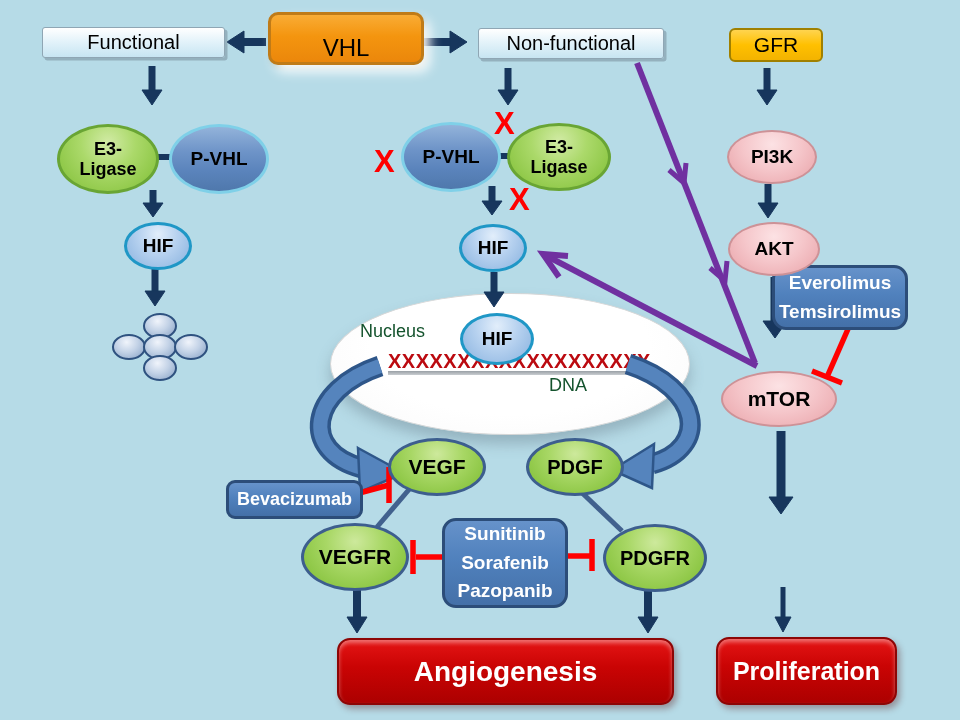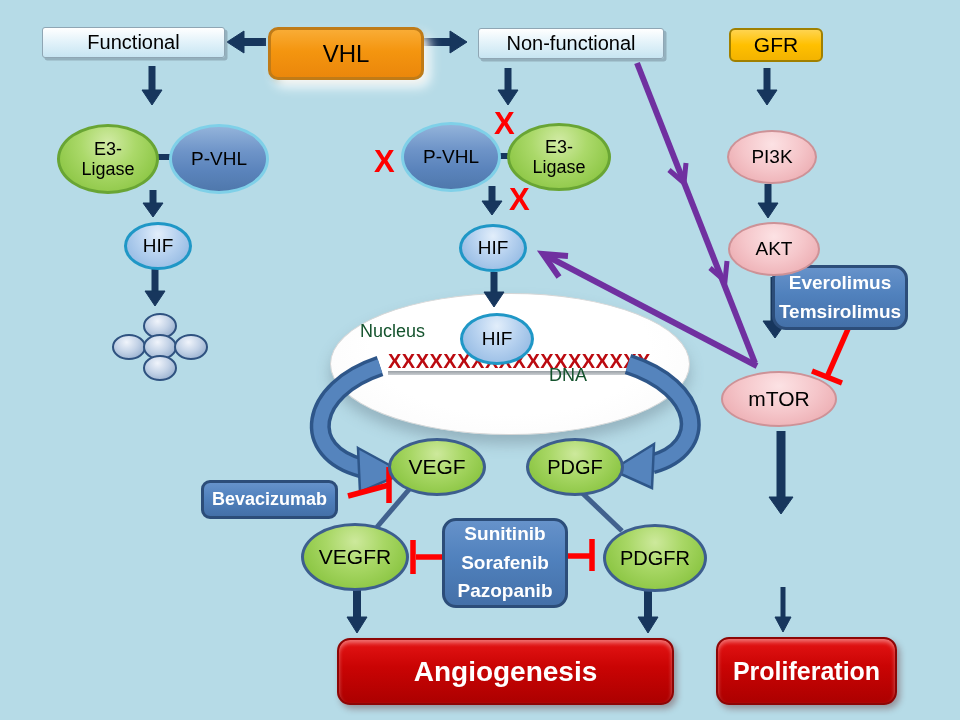--- a/index.html
+++ b/index.html
@@ -2,21 +2,21 @@
 <html><head>
 <meta charset="utf-8">
 <style>
   html,body{margin:0;padding:0;}
   body{font-family:"Liberation Sans",sans-serif;background:#9fc9d8;}
   .slide{position:relative;width:960px;height:720px;background:#b6dbe7;overflow:hidden;}
   svg.layer{position:absolute;left:0;top:0;width:960px;height:720px;}
   #layer1{z-index:1;} #layer2{z-index:4;}
 
   .ell{position:absolute;border-radius:50%;display:flex;align-items:center;justify-content:center;
-       text-align:center;font-weight:normal;color:#000;white-space:pre-line;line-height:1.12;z-index:5;}
+       text-align:center;font-weight:bold;color:#000;white-space:pre-line;line-height:1.12;z-index:5;}
   .g1{background:radial-gradient(ellipse at 50% 25%, #d2eba6 0%, #abd96a 40%, #8fc848 78%, #7db63b 100%);
       border:3px solid #69a534;}
   .g2{background:radial-gradient(ellipse at 50% 25%, #cde99c 0%, #a8d765 40%, #8cc644 78%, #7bb33a 100%);
       border:3px solid #3d5e8e;text-align:center;}
   .bl{background:linear-gradient(180deg,#93b3da 0%,#6e94c8 38%,#5b84bc 68%,#4f78ac 100%);
       border:3px solid #7fd0e8;}
   .hifn{background:radial-gradient(ellipse at 50% 22%, #e2eefb 0%, #b6d1ef 45%, #97bce4 82%, #86aed9 100%);
       border:3px solid #1f97c6;}
   .pk{background:radial-gradient(ellipse at 50% 25%, #fce2e4 0%, #f5c6ca 48%, #edafb4 82%, #e5a2a8 100%);
       border:2.5px solid #cd9297;}
@@ -135,21 +135,21 @@
     </g>
 
     <line x1="412" y1="486" x2="377" y2="527" stroke="#41618e" stroke-width="5"></line>
     <line x1="577" y1="488" x2="622" y2="531" stroke="#41618e" stroke-width="5"></line>
   </svg>
 
   <div class="nucleus" style="left:330px;top:293px;width:358px;height:140px;"></div>
   <div class="plain" style="left:360px;top:321px;">Nucleus</div>
   <div class="dnarow" style="left:388px;top:351px;width:242px;">XXXXXXXXXXXXXXXXXXX</div>
   <div class="dnabar" style="left:388px;top:371px;width:242px;"></div>
-  <div class="plain" style="left:549px;top:365px;">DNA</div>
+  <div class="plain" style="left:549px;top:375px;">DNA</div>
 
   <svg id="layer2" class="layer" viewBox="0 0 960 720">
 
     <g>
       <path d="M 380 366 C 308 390, 300 452, 362 468" fill="none" stroke="#2e5689" stroke-width="21"></path>
       <path d="M 380 366 C 308 390, 300 452, 362 468" fill="none" stroke="#5584bd" stroke-width="14"></path>
       <polygon points="358,448 404,473 360,492" fill="#5584bd" stroke="#2e5689" stroke-width="2.5"></polygon>
     </g>
 
     <g>
@@ -188,21 +188,21 @@
     </g>
     <g stroke="#ff0000" stroke-width="5.5">
       <line x1="848" y1="329" x2="827" y2="377"></line>
       <line x1="812" y1="371" x2="842" y2="383"></line>
     </g>
   </svg>
 
   <div class="litebox" style="left:42px;top:27px;width:181px;height:29px;">
     <span>Functional</span>
   </div>
-  <div class="vhl" style="left:268px;top:27px;width:150px;height:47px;">
+  <div class="vhl" style="left:268px;top:12px;width:150px;height:47px;align-items:flex-end;">
     <span>VHL</span>
   </div>
   <div class="litebox" style="left:478px;top:28px;width:184px;height:29px;">
     <span>Non-functional</span>
   </div>
   <div class="gfr" style="left:729px;top:28px;width:90px;height:30px;">
     <span>GFR</span>
   </div>
 
   <div class="ell g1" style="left:57px;top:124px;width:96px;height:64px;font-size:18px;">E3-
@@ -222,21 +222,21 @@
   <span class="xmark" style="left:374px;top:146px;">X</span>
   <span class="xmark" style="left:509px;top:184px;">X</span>
   <div class="ell hifn" style="left:459px;top:224px;width:62px;height:42px;font-size:19px;">HIF</div>
   <div class="ell hifn" style="left:460px;top:313px;width:68px;height:46px;font-size:19px;">HIF</div>
 
   <div class="ell g2" style="left:388px;top:438px;width:92px;height:52px;font-size:21px;">VEGF</div>
   <div class="ell g2" style="left:301px;top:523px;width:102px;height:62px;font-size:21px;">VEGFR</div>
   <div class="ell g2" style="left:526px;top:438px;width:92px;height:52px;font-size:20px;">PDGF</div>
   <div class="ell g2" style="left:603px;top:524px;width:98px;height:62px;font-size:20px;">PDGFR</div>
 
-  <div class="drug" style="left:201px;top:480px;width:131px;height:33px;border-radius:9px;font-size:18px;">Bevacizumab</div>
+  <div class="drug" style="left:226px;top:480px;width:131px;height:33px;border-radius:9px;font-size:18px;">Bevacizumab</div>
   <div class="drug" style="left:442px;top:518px;width:120px;height:84px;">Sunitinib
 Sorafenib
 Pazopanib</div>
   <div class="drug" style="left:772px;top:265px;width:130px;height:59px;">Everolimus
 Temsirolimus</div>
 
   <div class="ell pk" style="left:727px;top:130px;width:86px;height:50px;font-size:19px;">PI3K</div>
   <div class="ell pk" style="left:728px;top:222px;width:88px;height:50px;font-size:19px;">AKT</div>
   <div class="ell pk" style="left:721px;top:371px;width:112px;height:52px;font-size:21px;">mTOR</div>
 

